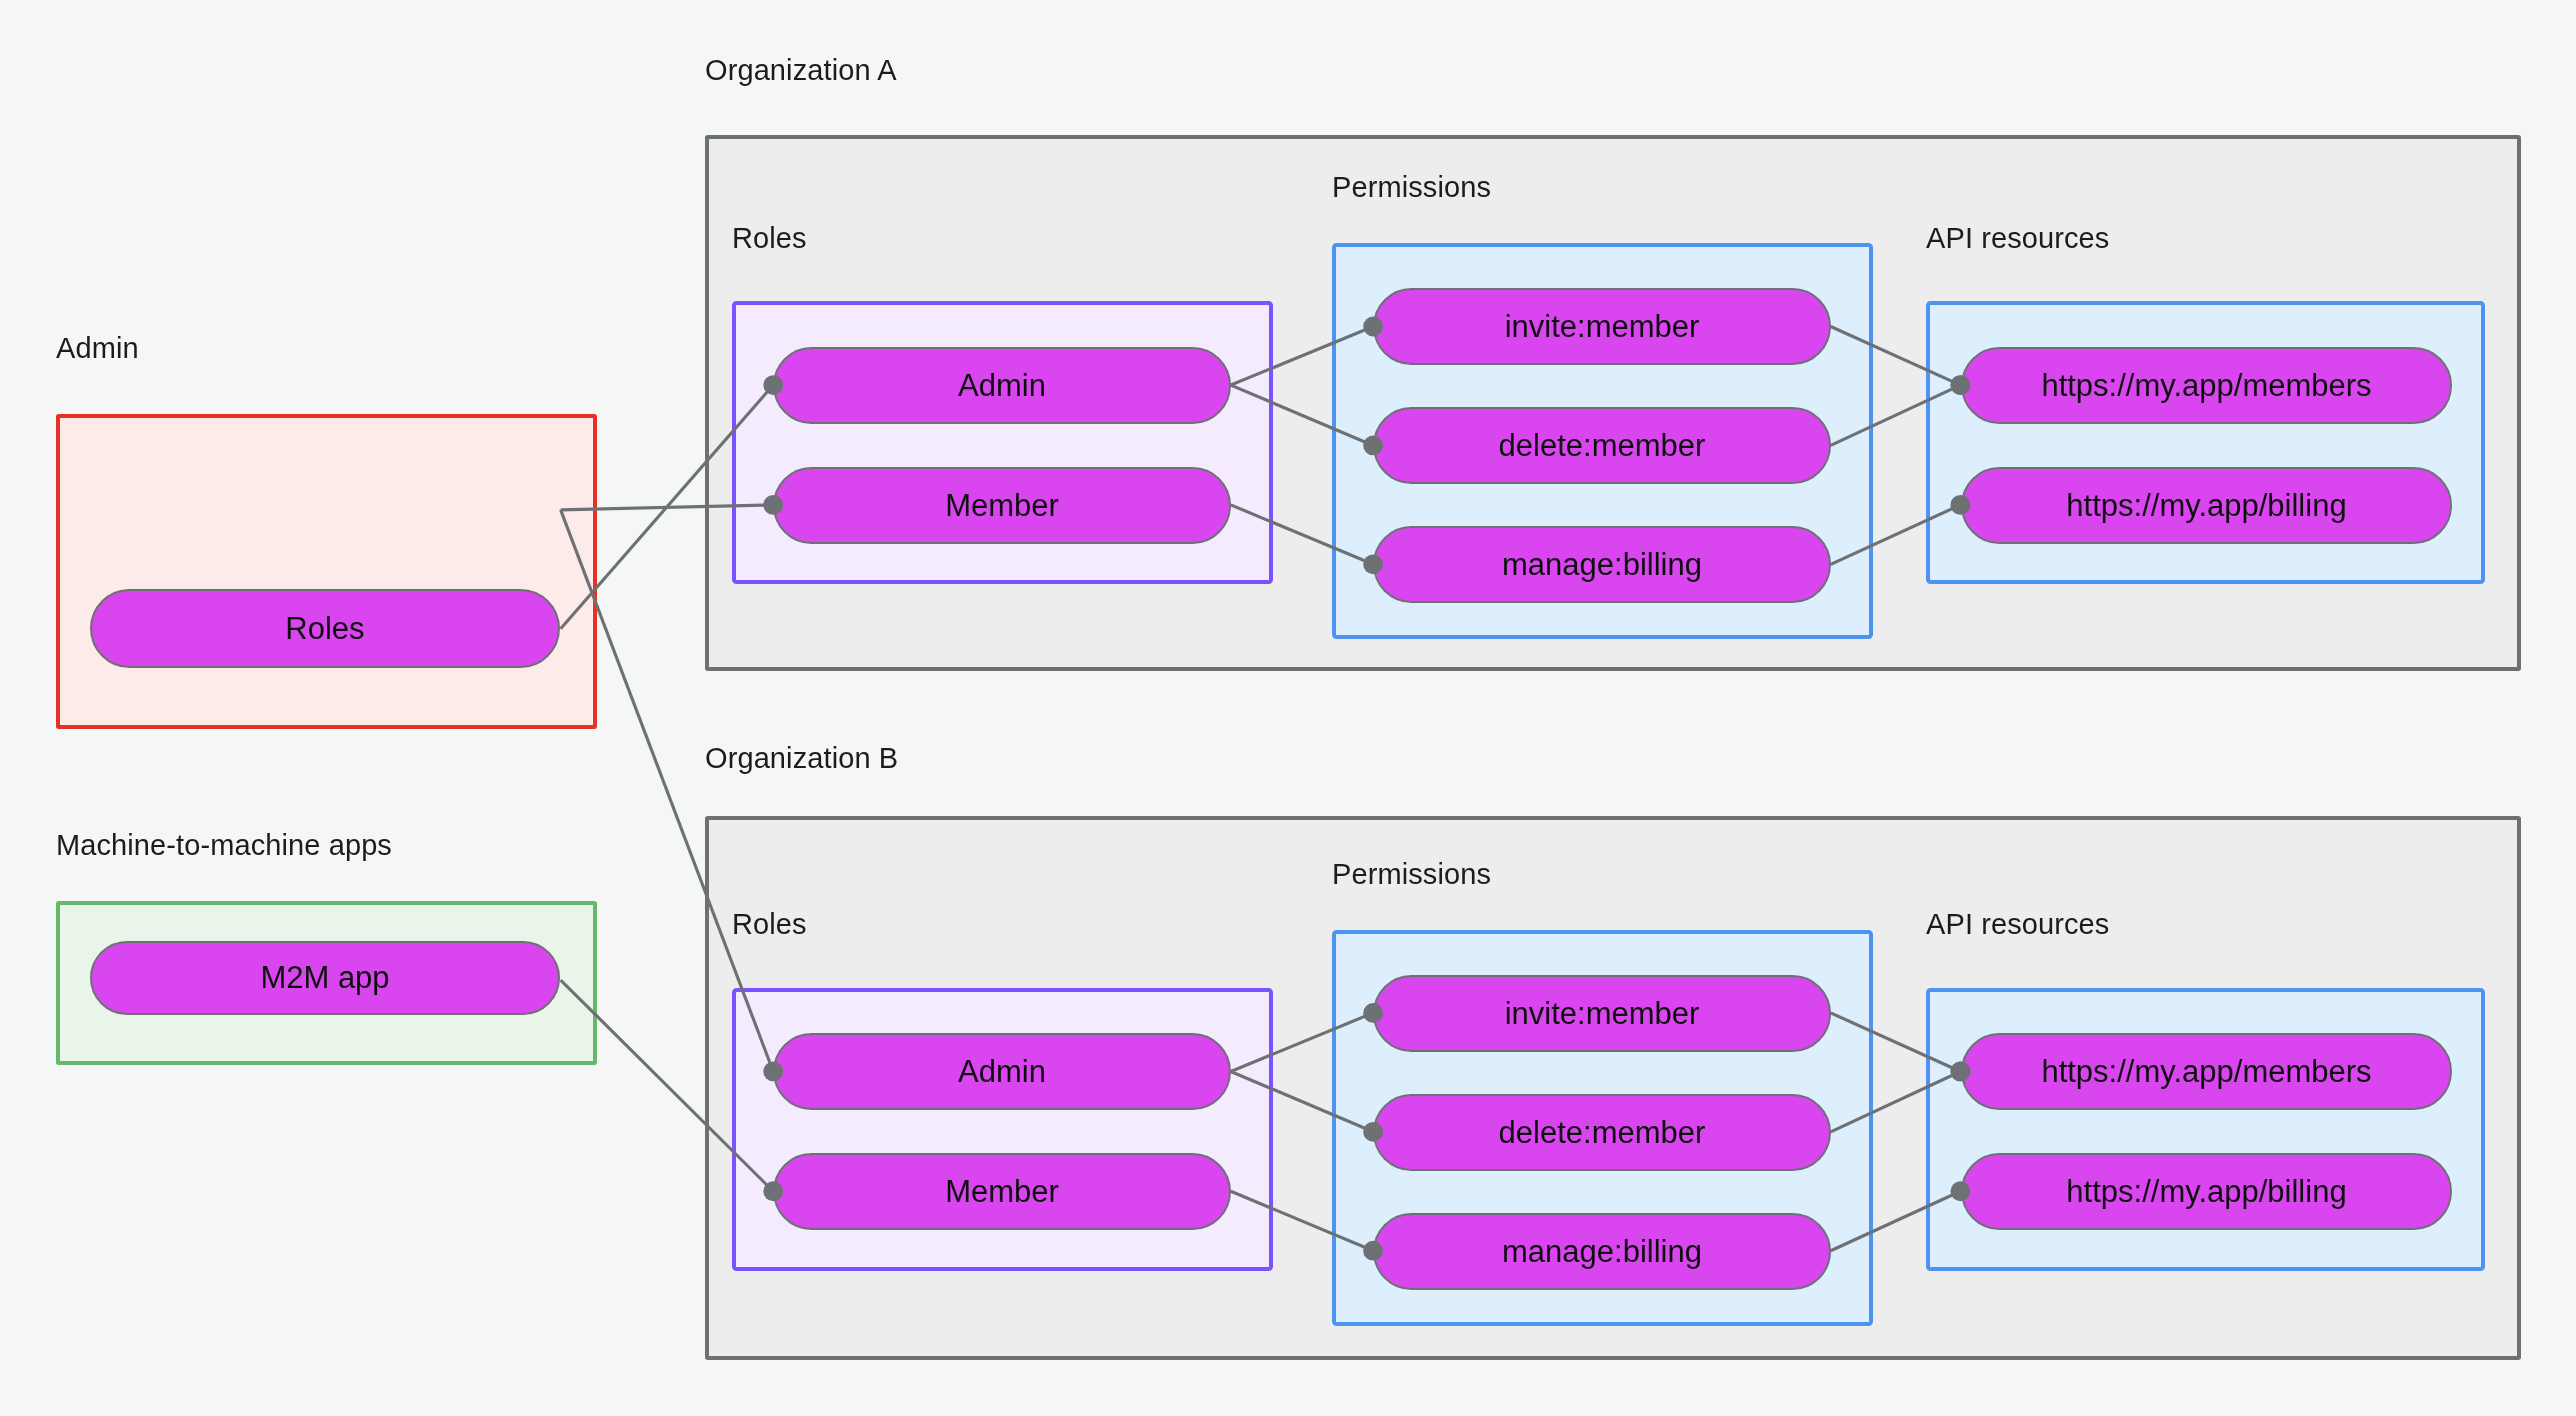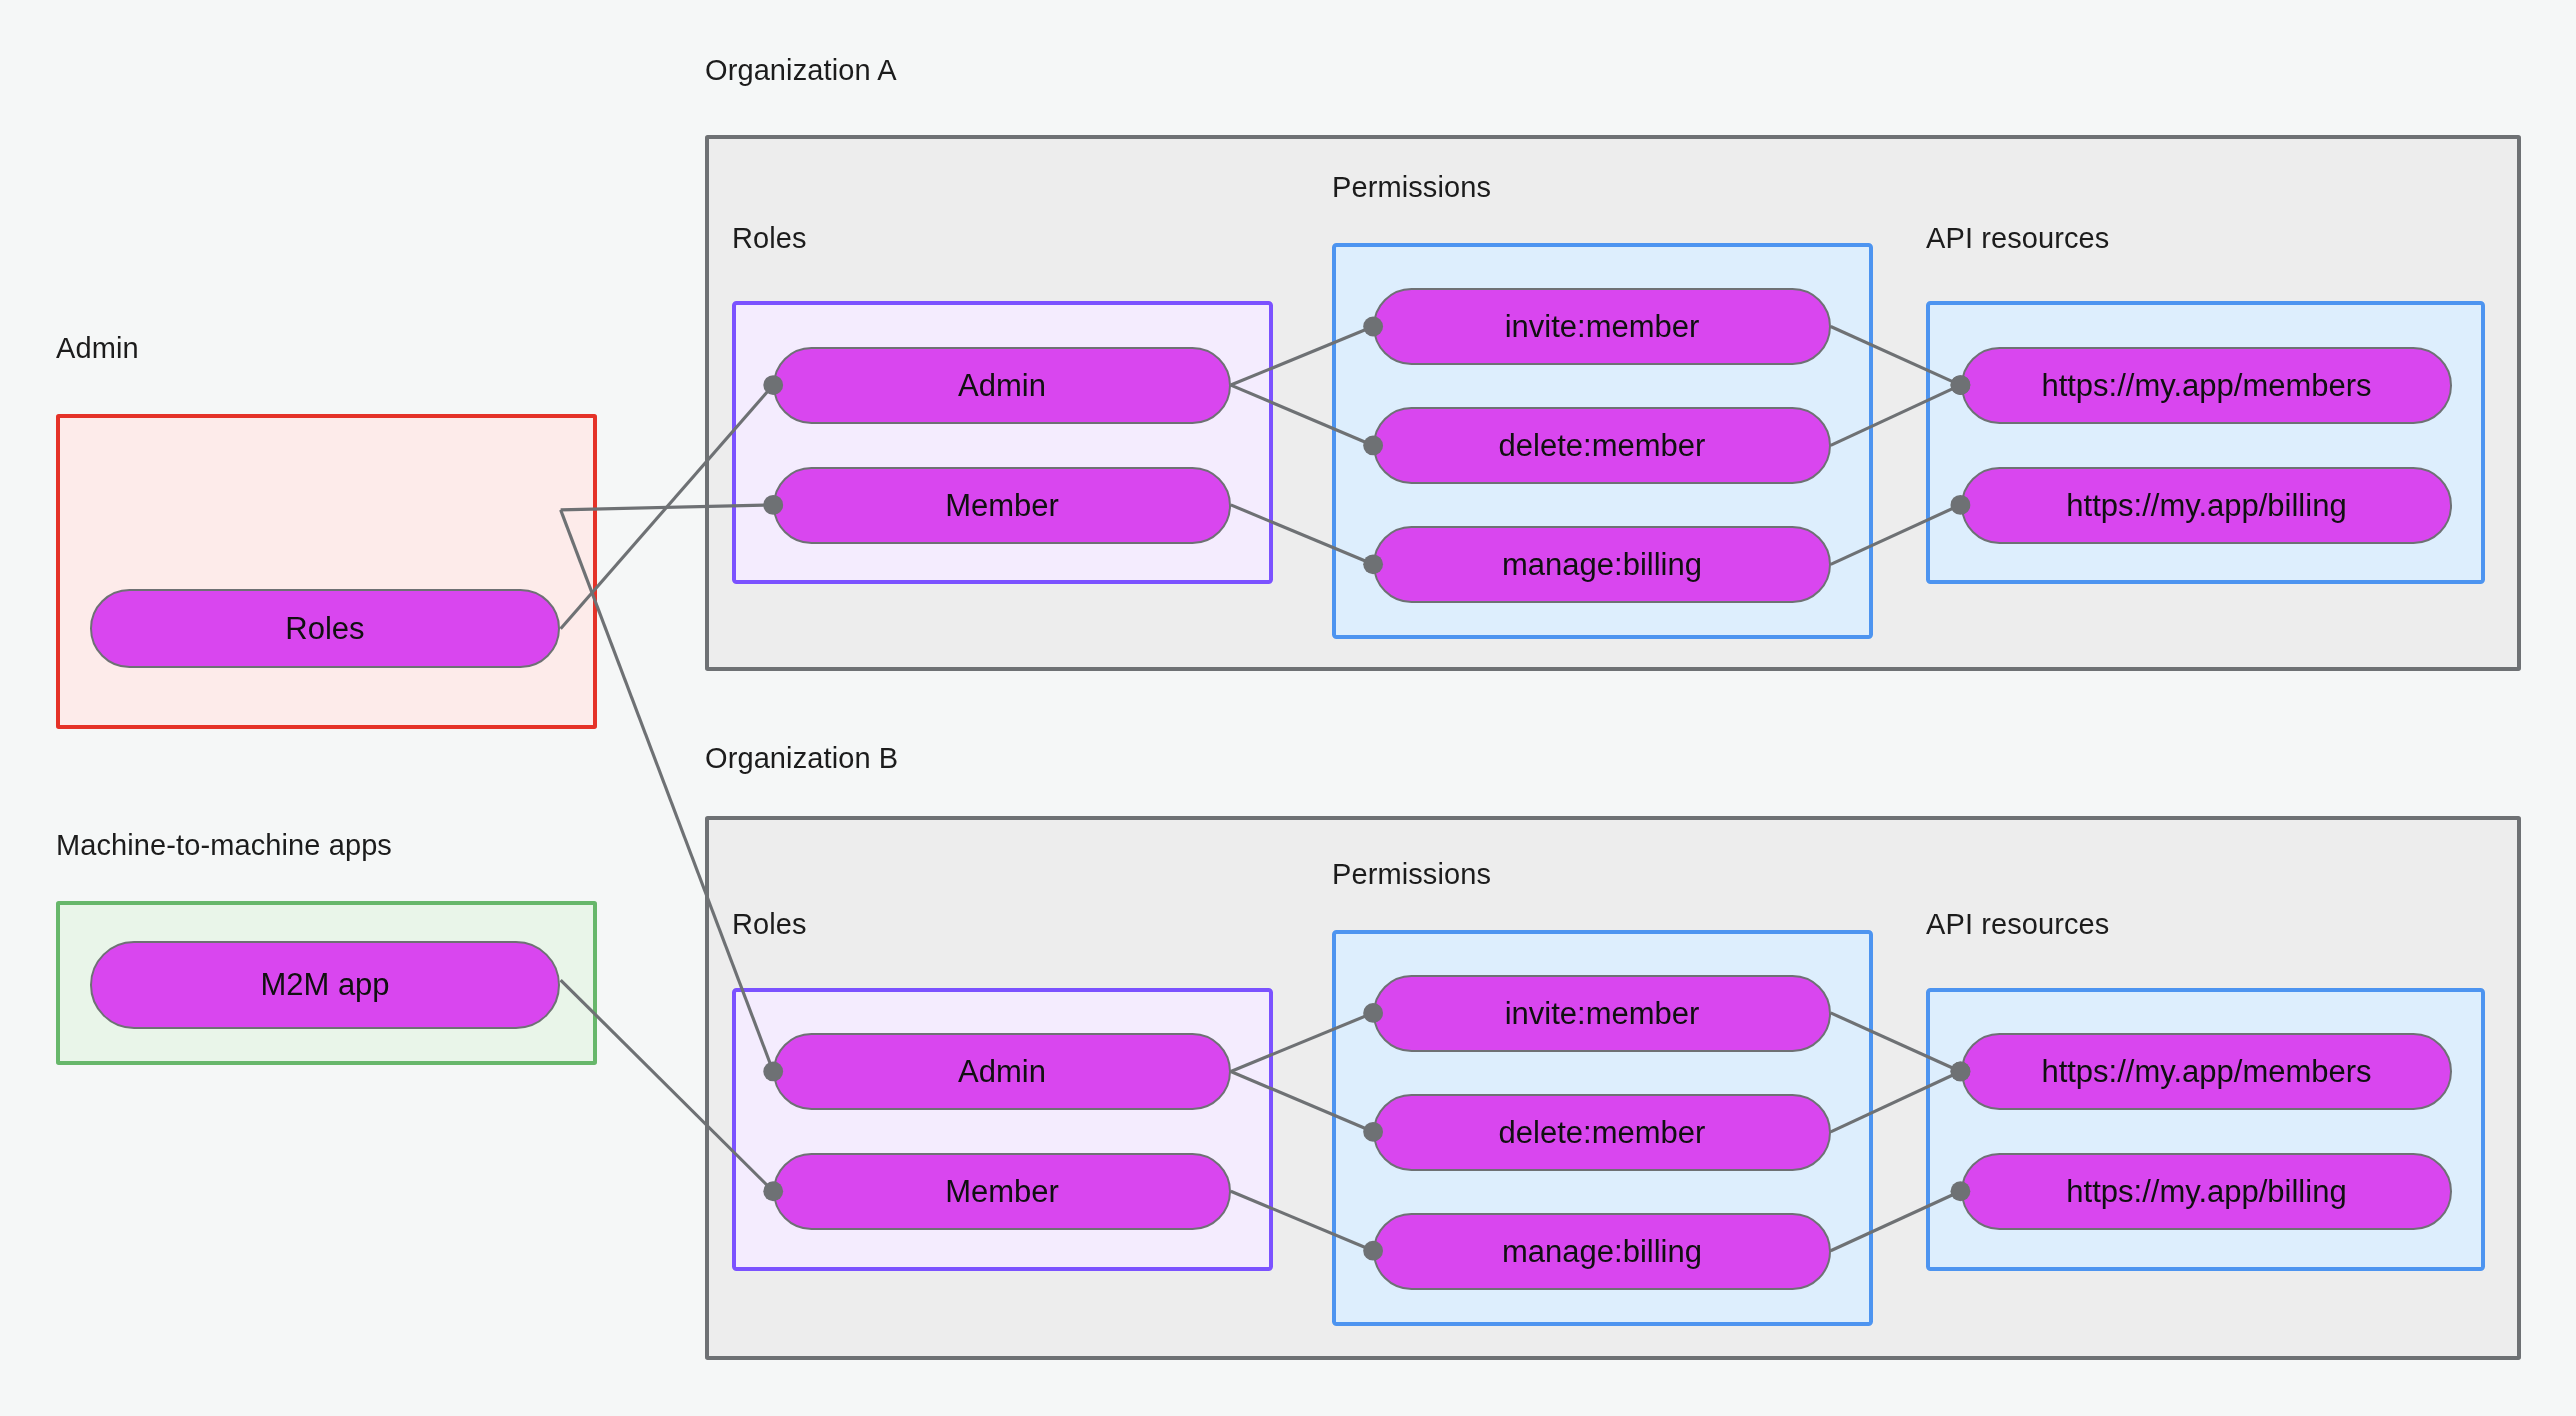--- a/index.html
+++ b/index.html
@@ -93,21 +93,21 @@
 <body>
 
 <div id="stage">
 
   <div class="group-label" style="left:56px; top:332px;">Admin</div>
   <div class="container-box users-box" style="left:56px; top:414px; width:541px; height:315px;"></div>
   <div class="node" style="left:90px; top:589px; width:470px; height:79px;">Roles</div>
 
   <div class="group-label" style="left:56px; top:829px;">Machine-to-machine apps</div>
   <div class="container-box m2m-box" style="left:56px; top:901px; width:541px; height:164px;"></div>
-  <div class="node" style="left:90px; top:941px; width:470px; height:88px;">M2M app</div>
+  <div class="node" style="left:90px; top:941px; width:470px; height:74px;">M2M app</div>
 
   <div class="group-label" style="left:705px; top:54px;">Organization A</div>
   <div class="container-box org-box" style="left:705px; top:135px; width:1816px; height:536px;"></div>
 
   <div class="group-label" style="left:732px; top:222px;">Roles</div>
   <div class="container-box roles-box" style="left:732px; top:301px; width:541px; height:283px;"></div>
   <div class="node" style="left:773px; top:347px; width:458px; height:77px;">Admin</div>
   <div class="node" style="left:773px; top:467px; width:458px; height:77px;">Member</div>
 
   <div class="group-label" style="left:1332px; top:171px;">Permissions</div>

